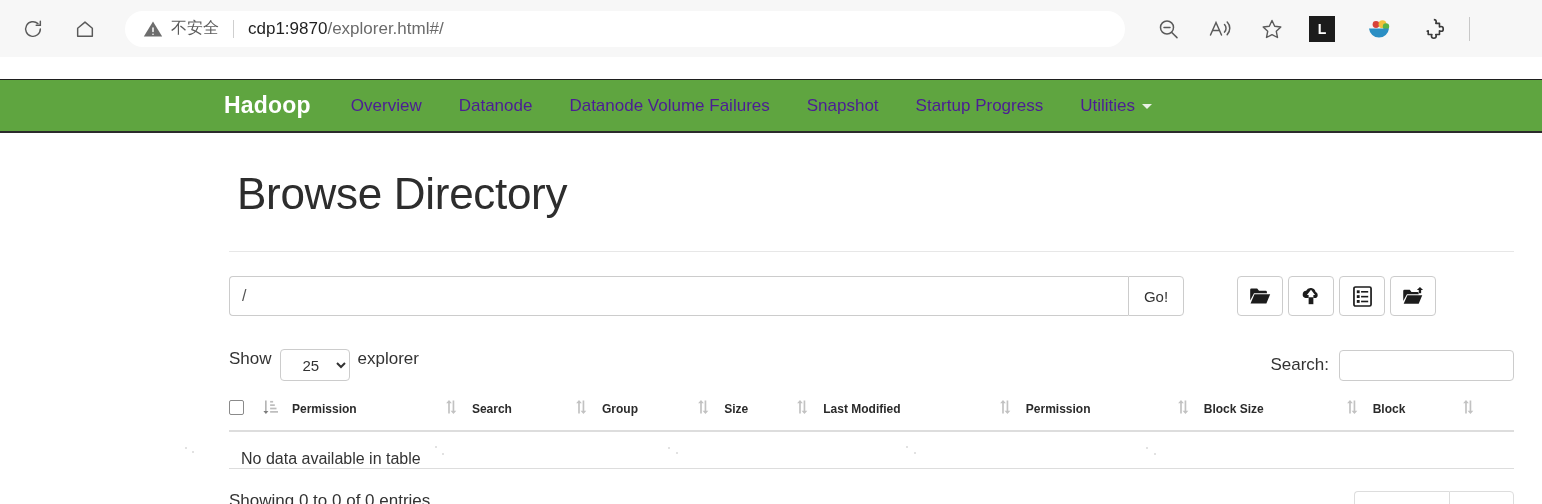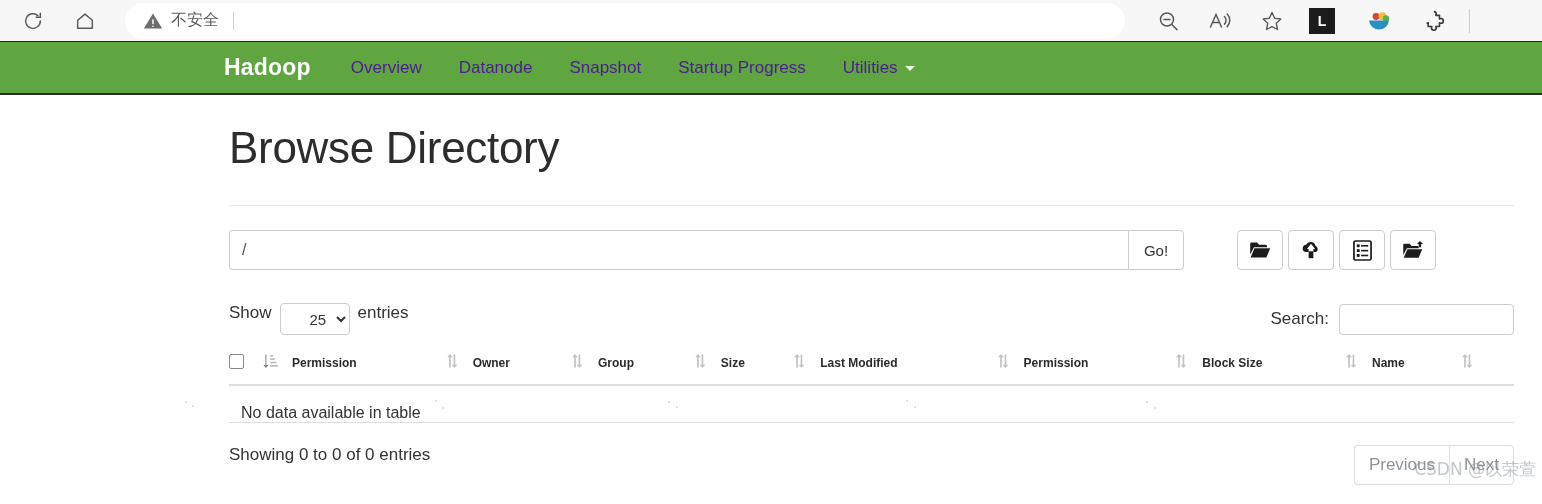--- a/index.html
+++ b/index.html
@@ -7,21 +7,21 @@
     margin: 0; padding: 0;
     width: 1542px; height: 504px;
     overflow: hidden;
     background: #ffffff;
     font-family: "Liberation Sans", sans-serif;
   }
 
   
   .browser-bar {
     position: relative;
-    width: 1542px; height: 41px;
+    width: 1542px; height: 57px;
     background: #f7f7f7;
     display: flex; align-items: center;
     border-bottom: none;
   }
   .chrome-icon {
     width: 30px; height: 30px;
     display: flex; align-items: center; justify-content: center;
     color: #4a4a4a;
     flex: 0 0 auto;
   }
@@ -68,21 +68,21 @@
   .ext-bowl { width: 28px; height: 28px; margin-right: 30px; flex:0 0 auto;}
   .ext-puzzle { width: 26px; height: 26px; margin-right: 20px; flex:0 0 auto;}
   .chrome-divider { width: 1px; height: 24px; background: #c8c8c8; }
 
   
   .navbar {
     width: 1542px; height: 54px;
     background: #5FA540;
     border-top: 1px solid #1f1f1f;
     border-bottom: 2px solid #2b2b2b;
-    display: flex; align-items: center;
+    display: flex; align-items: center; margin-top: 22px;
   }
   .brand {
     color: #ffffff; font-size: 23px; font-weight: bold;
     margin-left: 224px; margin-right: 40px;
     letter-spacing: 0.2px;
     white-space: nowrap;
   }
   .nav-link {
     color: #4c1d95; font-size: 17px;
     margin-right: 37px;
@@ -108,21 +108,21 @@
     background: #ffffff;
   }
   .container {
     width: 1285px;
     margin-left: 229px;
   }
   .page-title {
     font-size: 44px;
     font-weight: normal;
     color: #2d2d2d;
-    margin: 0;
+    margin: 8px;
     padding-top: 28px;
     font-family: "Liberation Sans", sans-serif;
     letter-spacing: -0.3px;
   }
   .title-rule {
     height: 1px; background: #e7e7e7;
     margin-top: 32px;
     width: 1285px;
   }
 
@@ -178,21 +178,21 @@
   .show-entries { display: flex; font-size: 17px; color: #333333; }
   .entries-select {
     margin: 0 8px;
     height: 32px;
     width: 70px;
     border: 1px solid #cccccc;
     border-radius: 4px;
     background: #ffffff;
     font-size: 15px;
     color: #333333;
-    padding-left: 25px;
+    padding-left: 18px;
     font-family: "Liberation Sans", sans-serif;
   }
   .search-wrap { display: flex; align-items: center; font-size: 17px; color: #333333; }
   .search-input {
     margin-left: 10px;
     width: 175px; height: 31px;
     border: 1px solid #cccccc;
     border-radius: 4px;
     background: #ffffff;
     outline: none;
@@ -286,20 +286,21 @@
   <div class="addr-pill">
     <span class="warn-tri">
       <svg width="20" height="20" viewBox="0 0 24 24">
         <path d="M12 3 23 21H1z" fill="#6d6d6d"></path>
         <rect x="11.1" y="10" width="1.8" height="6" rx="0.9" fill="#ffffff"></rect>
         <circle cx="12" cy="18.3" r="1" fill="#ffffff"></circle>
       </svg>
     </span>
     <span class="not-secure">不安全</span>
     <span class="addr-sep"></span>
+    <span class="url-text"><span>cdp1:9870</span><span class="dim">/explorer.html#/</span></span>
   </div>
 
   <div class="right-icons">
     <div class="chrome-icon">
       <svg width="24" height="24" viewBox="0 0 24 24" fill="none" stroke="#5a5a5a" stroke-width="1.5" stroke-linecap="round">
         <circle cx="11" cy="10.5" r="6.5"></circle>
         <line x1="15.8" y1="15.5" x2="21" y2="20.6"></line>
         <line x1="8" y1="10.5" x2="14" y2="10.5"></line>
       </svg>
     </div>
@@ -333,20 +334,21 @@
       </svg>
     </div>
     <div class="chrome-divider"></div>
   </div>
 </div>
 
 <div class="navbar">
   <span class="brand">Hadoop</span>
   <a class="nav-link" href="#">Overview</a>
   <a class="nav-link" href="#">Datanode</a>
+  <a class="nav-link" href="#">Datanode Volume Failures</a>
   <a class="nav-link" href="#">Snapshot</a>
   <a class="nav-link" href="#">Startup Progress</a>
   <a class="nav-link caret" href="#">Utilities</a>
 </div>
 
 <div class="page">
   <div class="container">
 
     <h1 class="page-title">Browse Directory</h1>
     <div class="title-rule"></div>
@@ -400,21 +402,21 @@
     </div>
 
     <div class="controls-row">
       <div class="show-entries">
         <span>Show</span>
         <select class="entries-select">
           <option selected="">25</option>
           <option>50</option>
           <option>100</option>
         </select>
-        <span>entries</span>
+        <span>explorer</span>
       </div>
 
       <div class="search-wrap">
         <span>Search:</span>
         <input class="search-input" type="text" value="" style="">
       </div>
     </div>
 
     <table class="dir-table">
       <thead>
@@ -437,21 +439,21 @@
             </div>
           </th>
           <th>
             <div class="th-inner">
               <span class="sort-ico">
                 <svg width="13" height="16" viewBox="0 0 14 17">
                   <path d="M3.4 15.6V4.4H1.2L4.3 1l3.1 3.4H5.2v11.2z" fill="#c2c2c2"></path>
                   <path d="M10.0 1.4v11.2h2.2L9.1 16 6 12.6h2.2V1.4z" fill="#c2c2c2"></path>
                 </svg>
               </span>
-              <span>Owner</span>
+              <span>Search</span>
             </div>
           </th>
           <th>
             <div class="th-inner">
               <span class="sort-ico">
                 <svg width="13" height="16" viewBox="0 0 14 17">
                   <path d="M3.4 15.6V4.4H1.2L4.3 1l3.1 3.4H5.2v11.2z" fill="#c2c2c2"></path>
                   <path d="M10.0 1.4v11.2h2.2L9.1 16 6 12.6h2.2V1.4z" fill="#c2c2c2"></path>
                 </svg>
               </span>
@@ -503,21 +505,21 @@
             </div>
           </th>
           <th>
             <div class="th-inner">
               <span class="sort-ico">
                 <svg width="13" height="16" viewBox="0 0 14 17">
                   <path d="M3.4 15.6V4.4H1.2L4.3 1l3.1 3.4H5.2v11.2z" fill="#c2c2c2"></path>
                   <path d="M10.0 1.4v11.2h2.2L9.1 16 6 12.6h2.2V1.4z" fill="#c2c2c2"></path>
                 </svg>
               </span>
-              <span>Name</span>
+              <span>Block</span>
             </div>
           </th>
           <th>
             <div class="th-inner">
               <span class="sort-ico">
                 <svg width="13" height="16" viewBox="0 0 14 17">
                   <path d="M3.4 15.6V4.4H1.2L4.3 1l3.1 3.4H5.2v11.2z" fill="#c2c2c2"></path>
                   <path d="M10.0 1.4v11.2h2.2L9.1 16 6 12.6h2.2V1.4z" fill="#c2c2c2"></path>
                 </svg>
               </span>

